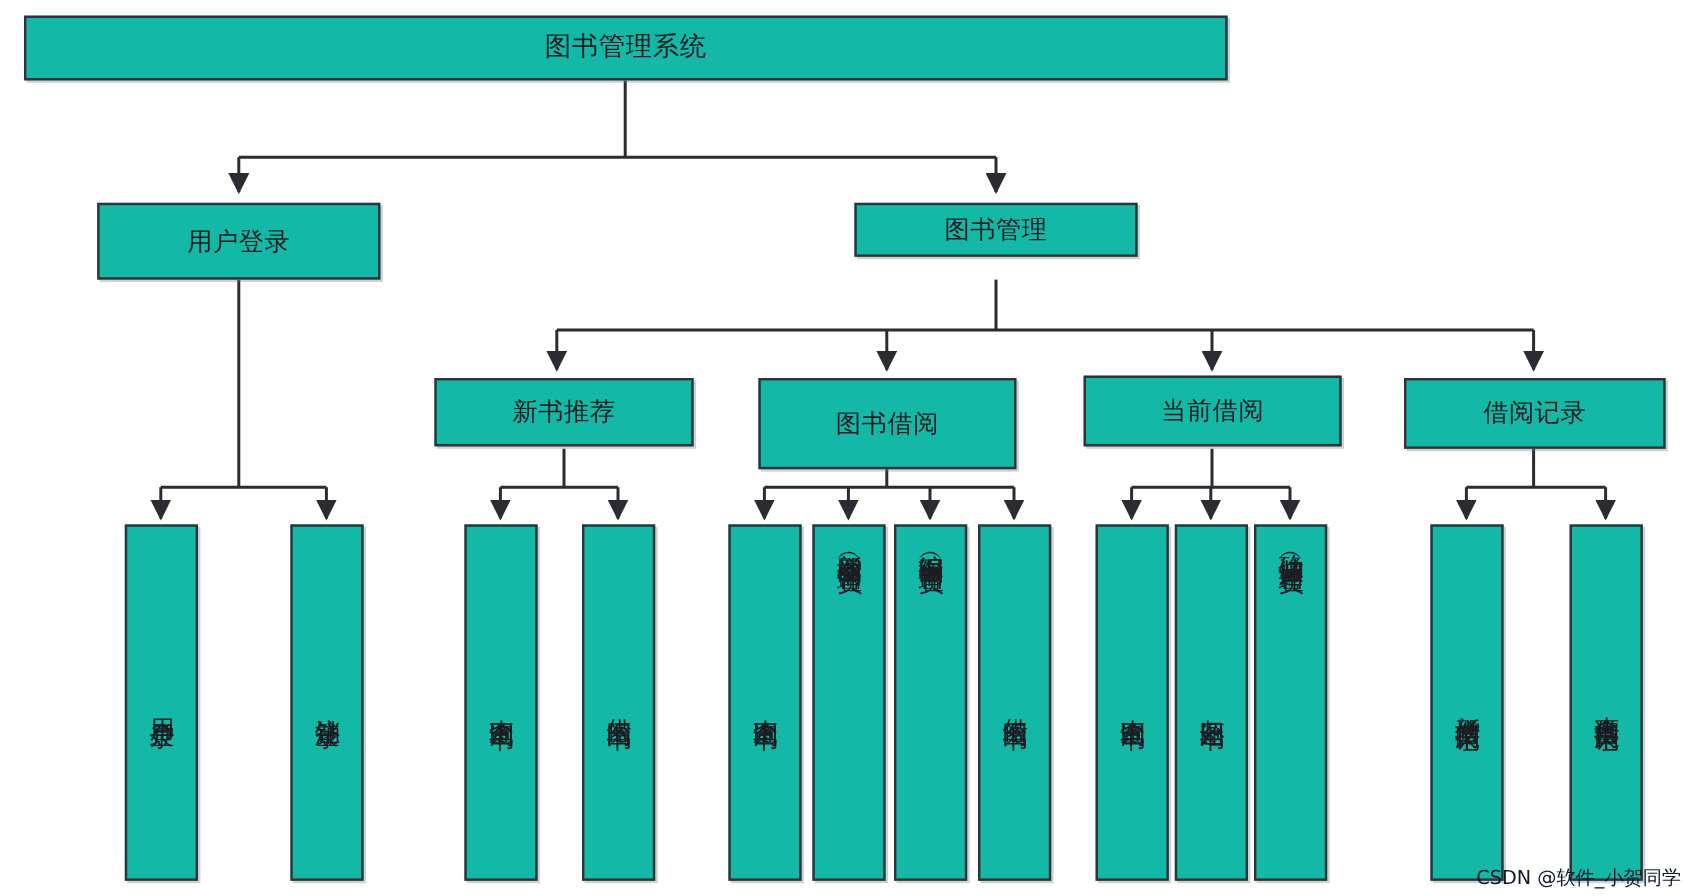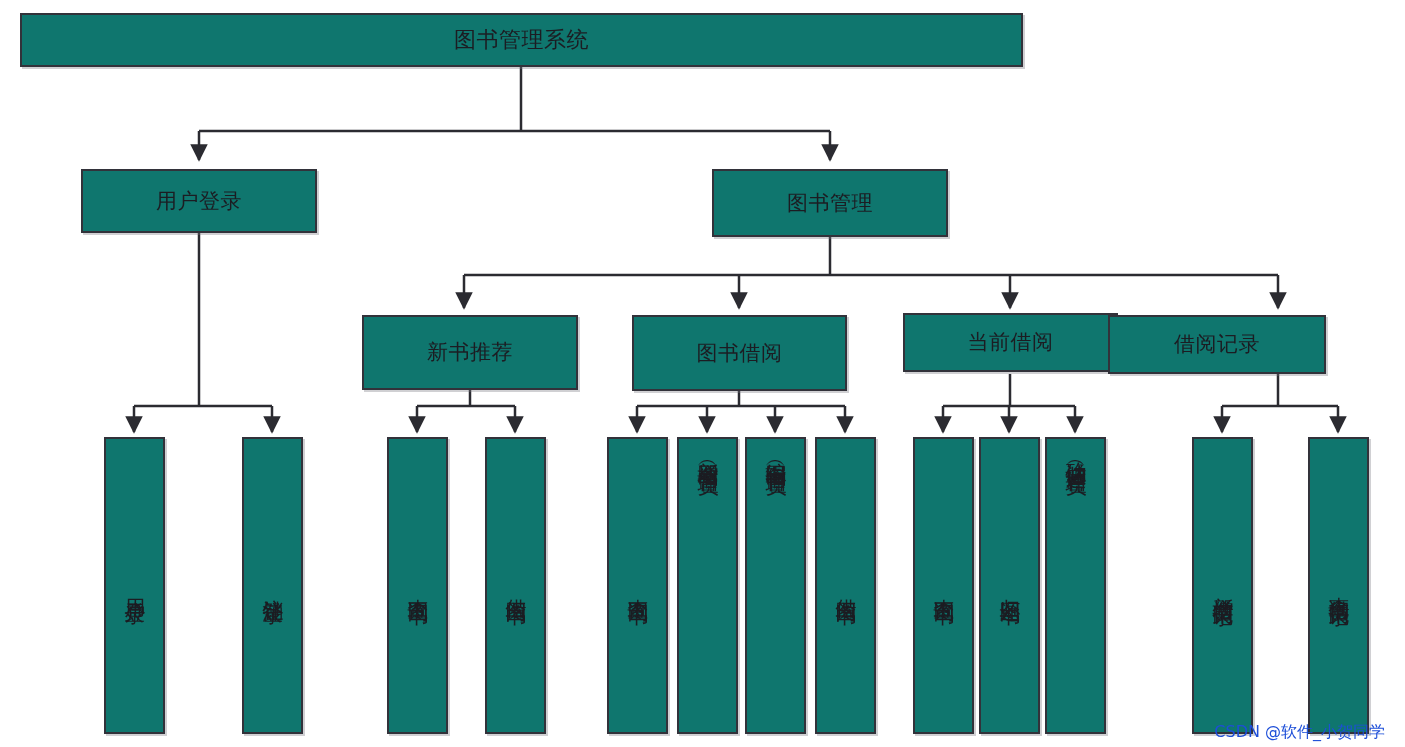--- a/index.html
+++ b/index.html
@@ -14,21 +14,21 @@
   #canvas {
     position: relative;
     width: 1405px;
     height: 747px;
     background: #ffffff;
     overflow: hidden;
   }
   .node {
     position: absolute;
     box-sizing: border-box;
-    background: #0f766e;
+    background: #14b8a6;
     border: 2px solid #32323a;
     display: flex;
     align-items: center;
     justify-content: center;
     color: #1c1c22;
     box-shadow: 2px 2px 0 rgba(120,120,130,0.35);
   }
   .node .label {
     display: block;
     text-align: center;
@@ -62,24 +62,24 @@
   #wires {
     position: absolute;
     left: 0;
     top: 0;
     width: 1405px;
     height: 747px;
     pointer-events: none;
   }
   .watermark {
     position: absolute;
-    right: 20px;
+    right: 4px;
     bottom: 4px;
     font-size: 16px;
-    color: #1d4ed8;
+    color: #0f172a;
     font-family: "DejaVu Sans", "Liberation Sans", sans-serif;
     white-space: nowrap;
   }
 </style>
 </head>
 <body>
 
 <div id="canvas">
 
   <svg id="wires" viewBox="0 0 1405 747" xmlns="http://www.w3.org/2000/svg">
@@ -132,34 +132,34 @@
     </g>
   </svg>
 
   <div class="node h root" style="left:20px; top:13px; width:1003px; height:54px;">
     <span class="label">图书管理系统</span>
   </div>
 
   <div class="node h" style="left:81px; top:169px; width:236px; height:64px;">
     <span class="label">用户登录</span>
   </div>
-  <div class="node h" style="left:712px; top:169px; width:236px; height:68px;">
+  <div class="node h" style="left:712px; top:169px; width:236px; height:45px;">
     <span class="label">图书管理</span>
   </div>
 
-  <div class="node h" style="left:362px; top:315px; width:216px; height:75px;">
+  <div class="node h" style="left:362px; top:315px; width:216px; height:57px;">
     <span class="label">新书推荐</span>
   </div>
   <div class="node h" style="left:632px; top:315px; width:215px; height:76px;">
     <span class="label">图书借阅</span>
   </div>
   <div class="node h" style="left:903px; top:313px; width:215px; height:59px;">
     <span class="label">当前借阅</span>
   </div>
-  <div class="node h" style="left:1108px; top:315px; width:218px; height:59px;">
+  <div class="node h" style="left:1170px; top:315px; width:218px; height:59px;">
     <span class="label">借阅记录</span>
   </div>
 
   <div class="node v mid" style="left:104px; top:437px; width:61px; height:297px;">
     <span class="label">用户登录</span>
   </div>
   <div class="node v mid" style="left:242px; top:437px; width:61px; height:297px;">
     <span class="label">注销登录</span>
   </div>
 

